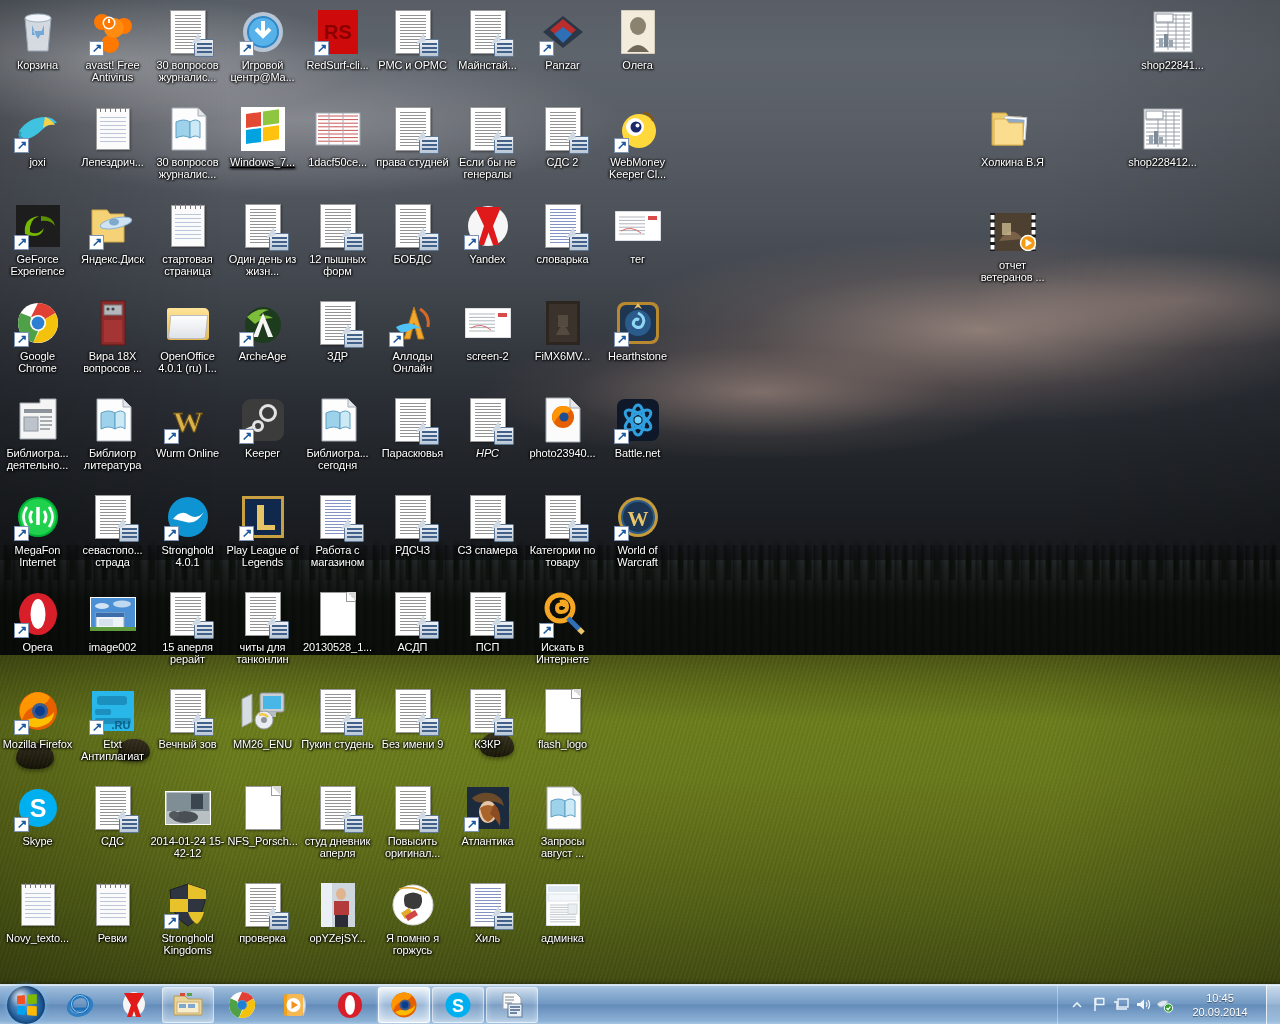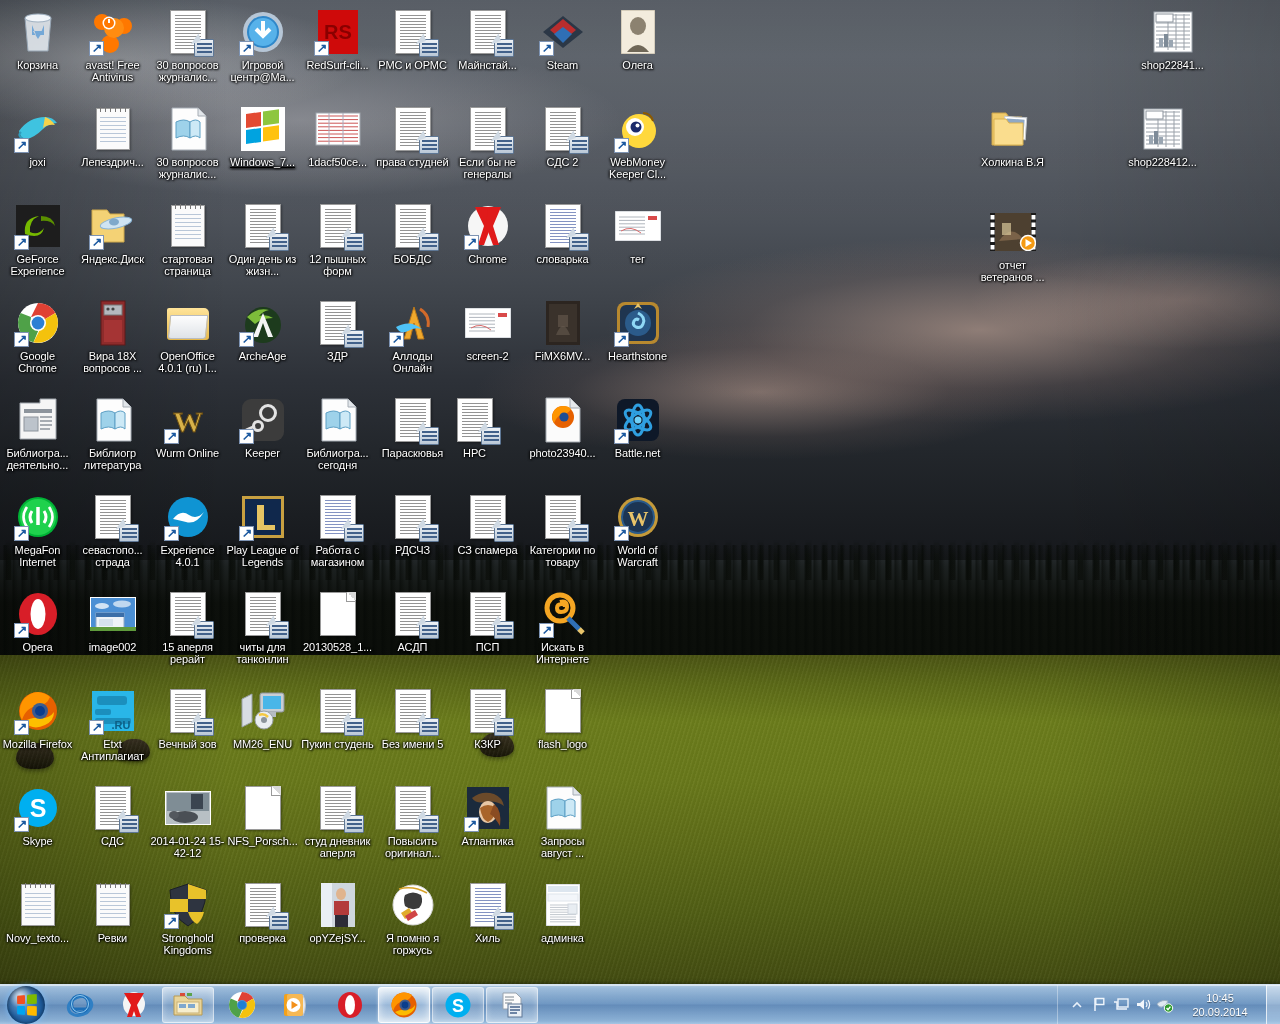--- a/index.html
+++ b/index.html
@@ -327,21 +327,21 @@
         <div class="glyph">
           <svg width="46" height="40" viewBox="0 0 46 40">
             <path d="M3 20 L23 4 L43 20 L23 36 Z" fill="#2b3746"></path>
             <path d="M10 18 L23 7 L36 18 L23 29 Z" fill="#b92d2d"></path>
             <path d="M14 22 L23 15 L32 22 L23 31 Z" fill="#2f6fb5"></path>
           </svg>
           <span class="sc-box">
             <i>↗</i>
           </span>
         </div>
-        <div class="label">Steam</div>
+        <div class="label">Panzar</div>
       </div>
       <div class="icon" style="left: 600px; top: 8px;">
         <div class="glyph">
           <svg width="34" height="44" viewBox="0 0 34 44">
             <rect x="0" y="0" width="34" height="44" fill="#f3ecdd" stroke="#b7ae9a"></rect>
             <ellipse cx="17" cy="16" rx="8" ry="9" fill="#8c8270"></ellipse>
             <path d="M6 42 q11-14 22 0 Z" fill="#6f6757"></path>
           </svg>
         </div>
         <div class="label">Олега</div>
@@ -523,21 +523,21 @@
         <div class="glyph">
           <svg width="44" height="44" viewBox="0 0 44 44">
             <circle cx="22" cy="22" r="20" fill="#f6f6f6"></circle>
             <path d="M22 3 L9 3 L18 22 L12 41 L18 41 L25 22 Z" fill="#e01a1a"></path>
             <path d="M22 3 L35 3 L27 22 L33 41 L27 41 L20 22 Z" fill="#e01a1a"></path>
           </svg>
           <span class="sc-box">
             <i>↗</i>
           </span>
         </div>
-        <div class="label">Chrome</div>
+        <div class="label">Yandex</div>
       </div>
       <div class="icon" style="left: 525px; top: 202px;">
         <div class="glyph">
           <div class="doc bluelines">
             <div class="lines"></div>
           </div>
           <div class="wbadge"></div>
         </div>
         <div class="label">словарька</div>
       </div>
@@ -737,21 +737,21 @@
       </div>
       <div class="icon" style="left: 375px; top: 396px;">
         <div class="glyph">
           <div class="doc">
             <div class="lines"></div>
           </div>
           <div class="wbadge"></div>
         </div>
         <div class="label">Параскювья</div>
       </div>
-      <div class="icon" style="left: 437px; top: 396px;">
+      <div class="icon" style="left: 450px; top: 396px; font-style: italic;">
         <div class="glyph">
           <div class="doc">
             <div class="lines"></div>
           </div>
           <div class="wbadge"></div>
         </div>
         <div class="label">HPC</div>
       </div>
       <div class="icon" style="left: 525px; top: 396px;">
         <div class="glyph">
@@ -809,21 +809,21 @@
       <div class="icon" style="left: 150px; top: 493px;">
         <div class="glyph">
           <svg width="44" height="44" viewBox="0 0 44 44">
             <circle cx="22" cy="22" r="20" fill="#0f94d3"></circle>
             <path d="M7 24 q8-10 16-4 8 5 15-3 -8 13-18 10 -8-2-13-3Z" fill="#fff"></path>
           </svg>
           <span class="sc-box">
             <i>↗</i>
           </span>
         </div>
-        <div class="label">Experience 4.0.1</div>
+        <div class="label">Stronghold 4.0.1</div>
       </div>
       <div class="icon" style="left: 225px; top: 493px;">
         <div class="glyph">
           <svg width="44" height="44" viewBox="0 0 44 44">
             <rect x="1" y="1" width="42" height="42" fill="#c8a041"></rect>
             <rect x="4" y="4" width="36" height="36" fill="#10284c"></rect>
             <path d="M16 10 h7 v20 h11 v5 H16 Z" fill="#e6c463"></path>
           </svg>
           <span class="sc-box">
             <i>↗</i>
@@ -1027,21 +1027,21 @@
         </div>
         <div class="label">Пукин студень</div>
       </div>
       <div class="icon" style="left: 375px; top: 687px;">
         <div class="glyph">
           <div class="doc">
             <div class="lines"></div>
           </div>
           <div class="wbadge"></div>
         </div>
-        <div class="label">Без имени 5</div>
+        <div class="label">Без имени 9</div>
       </div>
       <div class="icon" style="left: 450px; top: 687px;">
         <div class="glyph">
           <div class="doc">
             <div class="lines"></div>
           </div>
           <div class="wbadge"></div>
         </div>
         <div class="label">КЗКР</div>
       </div>

